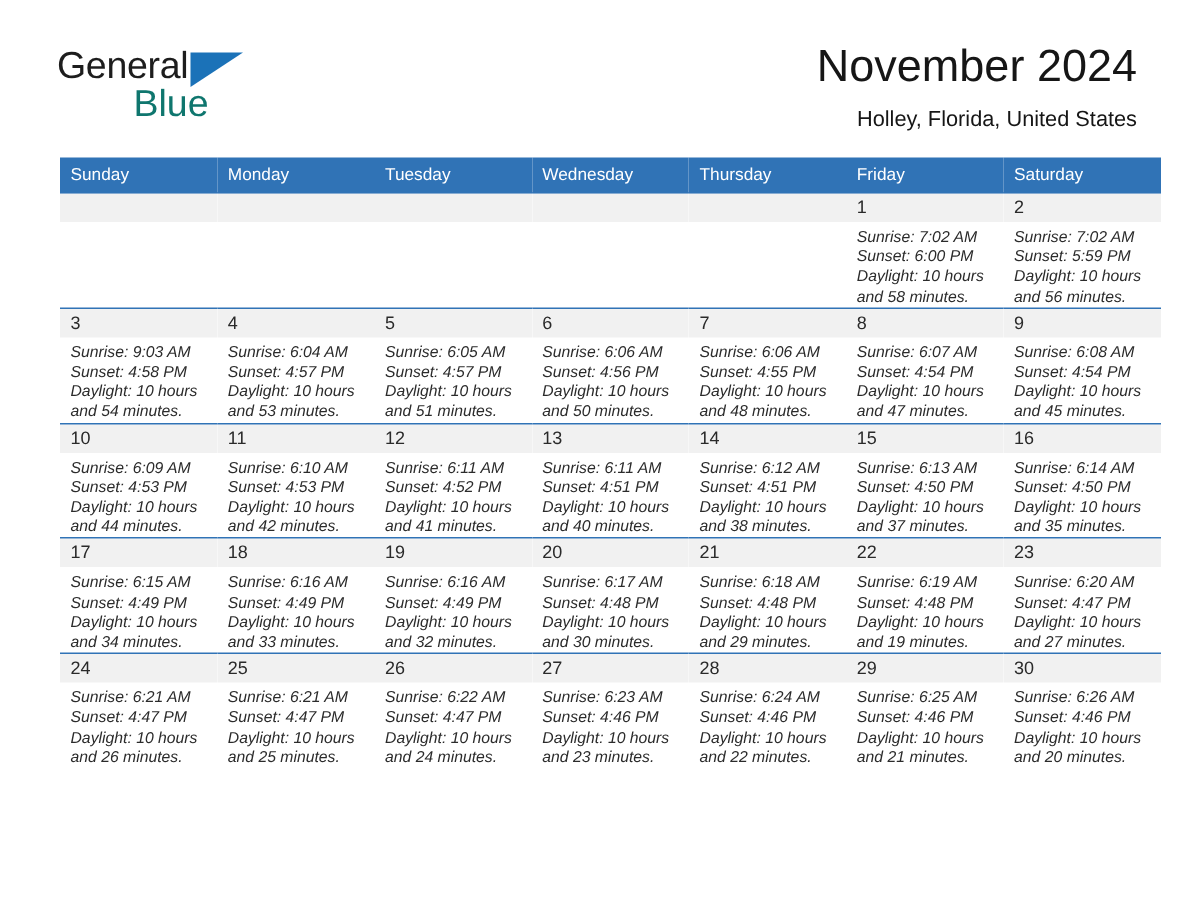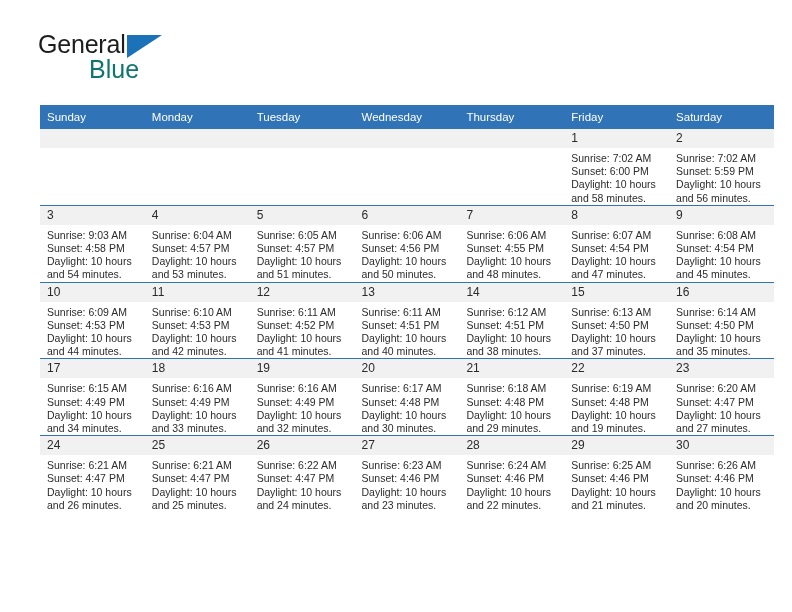--- a/index.html
+++ b/index.html
@@ -126,38 +126,43 @@
     height: 13px;
   }
   .daynum.empty {
     color: transparent;
   }
   .info {
     padding: 4px 6px 0 7px;
     font-size: 10.5px;
     line-height: 13.2px;
     color: #2b2b2b;
+    font-style: italic;
   }
   .info div {
     white-space: nowrap;
   }
 </style>
 </head>
 <body>
 
 <div class="page">
 
   <div class="header">
 
     <div class="brand">
       <span class="brand-general brand-row1">General</span>
       <span class="brand-tri"></span>
       <span class="brand-row2">Blue</span>
     </div>
 
+    <div class="title-block">
+      <div class="month-title">November 2024</div>
+      <div class="location">Holley, Florida, United States</div>
+    </div>
 
   </div>
 
   <table class="calendar">
     <thead>
       <tr>
         <th>Sunday</th>
         <th>Monday</th>
         <th>Tuesday</th>
         <th>Wednesday</th>

